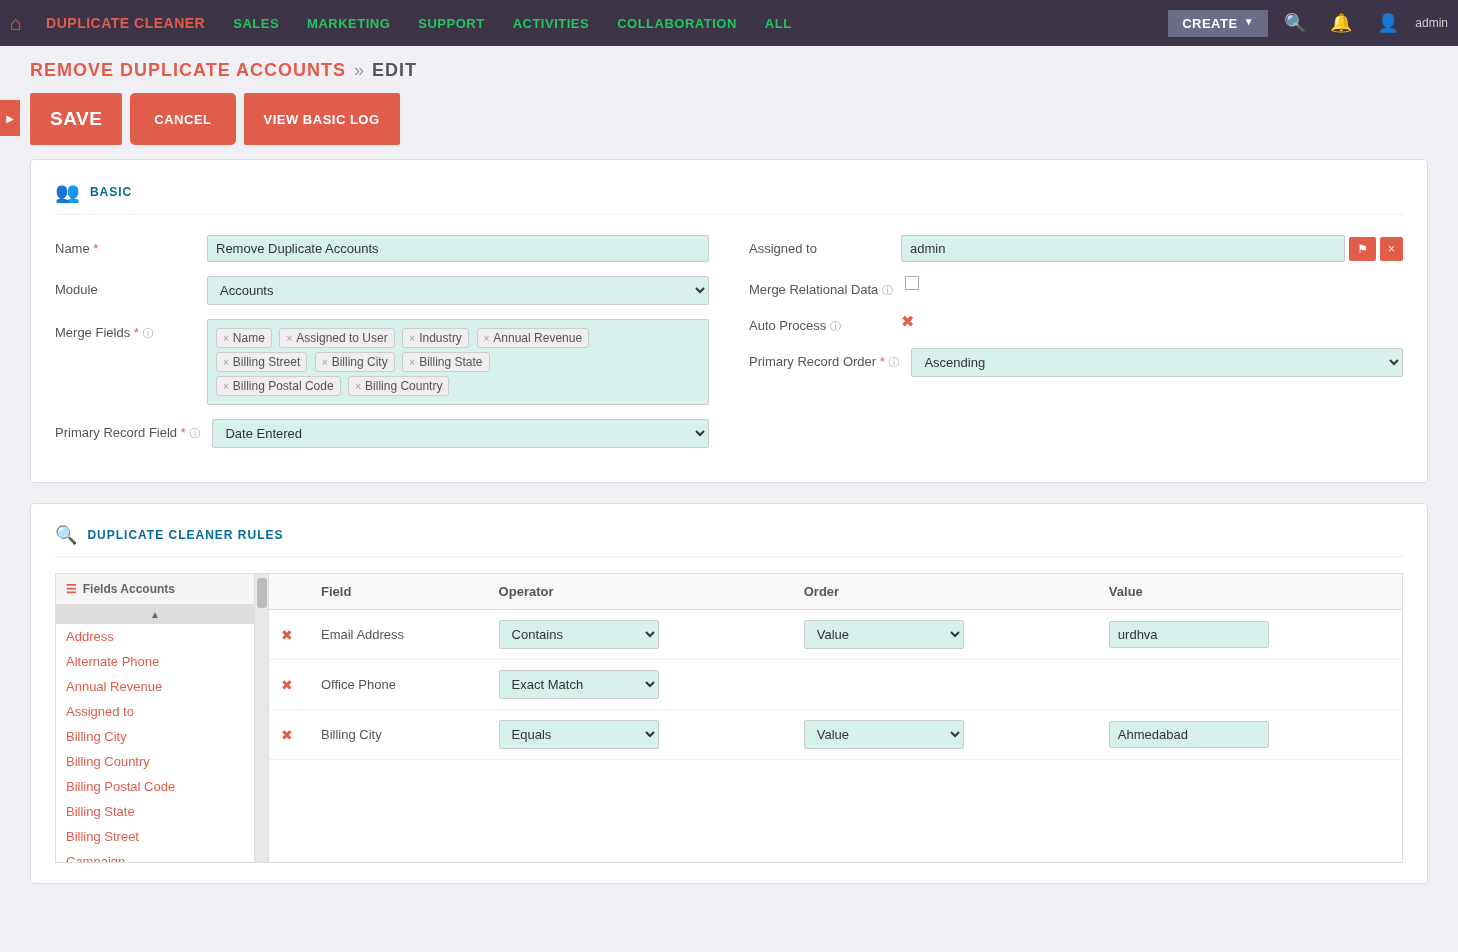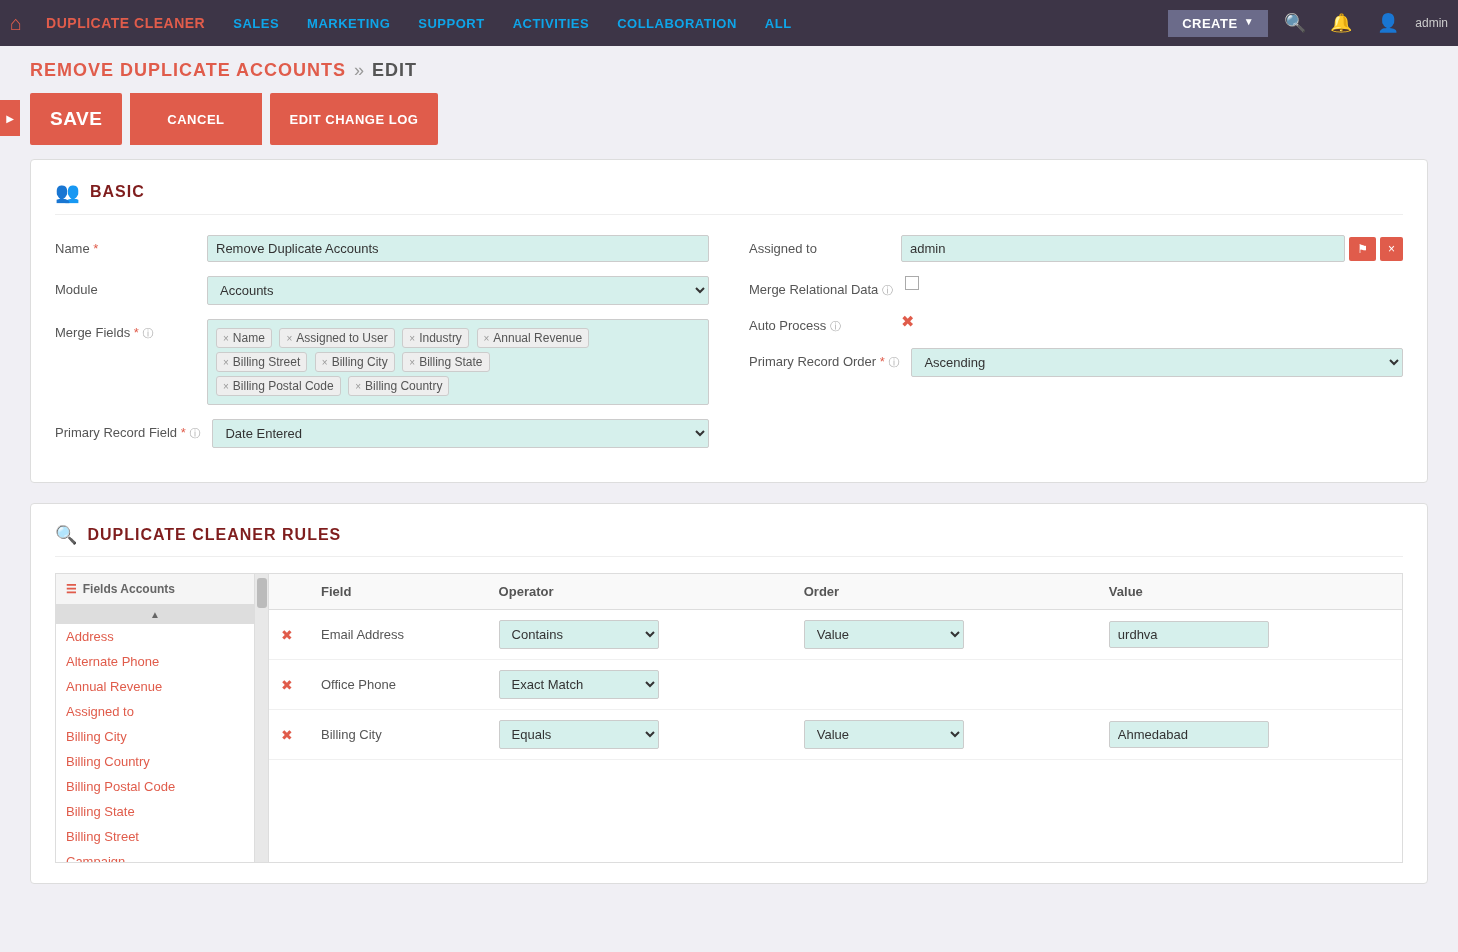--- a/index.html
+++ b/index.html
@@ -14,21 +14,21 @@
       padding: 0 10px;
       gap: 4px;
     }
     .top-nav .home-icon {
       color: #e05c4b;
       font-size: 20px;
       margin-right: 8px;
       cursor: pointer;
     }
     .top-nav .nav-item {
-      color: #0ea5e9;
+      color: #22c55e;
       font-size: 13px;
       font-weight: bold;
       padding: 0 12px;
       height: 46px;
       display: flex;
       align-items: center;
       cursor: pointer;
       letter-spacing: 0.5px;
     }
     .top-nav .nav-item.brand { color: #e05c4b; font-size: 14px; }
@@ -117,26 +117,26 @@
       font-size: 19px;
       font-weight: bold;
       cursor: pointer;
       letter-spacing: 0.5px;
       border-radius: 2px;
     }
     .btn-cancel {
       background: #e05c4b;
       color: white;
       border: none;
-      padding: 8px 37px;
+      padding: 8px 24px;
       font-size: 13px;
       font-weight: bold;
       cursor: pointer;
       letter-spacing: 0.5px;
-      border-radius: 0;
+      border-radius: 5px;
     }
     .btn-view-log {
       background: #e05c4b;
       color: white;
       border: none;
       padding: 8px 20px;
       font-size: 13px;
       font-weight: bold;
       cursor: pointer;
       letter-spacing: 0.5px;
@@ -159,23 +159,23 @@
     .card-header {
       display: flex;
       align-items: center;
       gap: 10px;
       margin-bottom: 20px;
       padding-bottom: 10px;
       border-bottom: 1px solid #eee;
     }
     .card-header-icon { color: #aaa; font-size: 20px; }
     .card-header-title {
-      font-size: 16px;
-      font-weight: bold;
-      color: #7f1d1d;
+      font-size: 12px;
+      font-weight: bold;
+      color: #0369a1;
       letter-spacing: 1px;
       text-transform: uppercase;
     }
 
     
     .form-grid {
       display: grid;
       grid-template-columns: 1fr 1fr;
       gap: 16px 40px;
     }
@@ -472,21 +472,21 @@
 
 <div class="breadcrumb-bar">
   <span class="breadcrumb-title">REMOVE DUPLICATE ACCOUNTS</span>
   <span class="breadcrumb-sep">»</span>
   <span class="breadcrumb-current">EDIT</span>
 </div>
 
 <div class="action-bar">
   <button class="btn-save">SAVE</button>
   <button class="btn-cancel">CANCEL</button>
-  <button class="btn-view-log">EDIT CHANGE LOG</button>
+  <button class="btn-view-log">VIEW BASIC LOG</button>
 </div>
 
 <div class="main-content">
 
   <div class="card">
     <div class="card-header">
       <span class="card-header-icon">👥</span>
       <span class="card-header-title">BASIC</span>
     </div>
 

